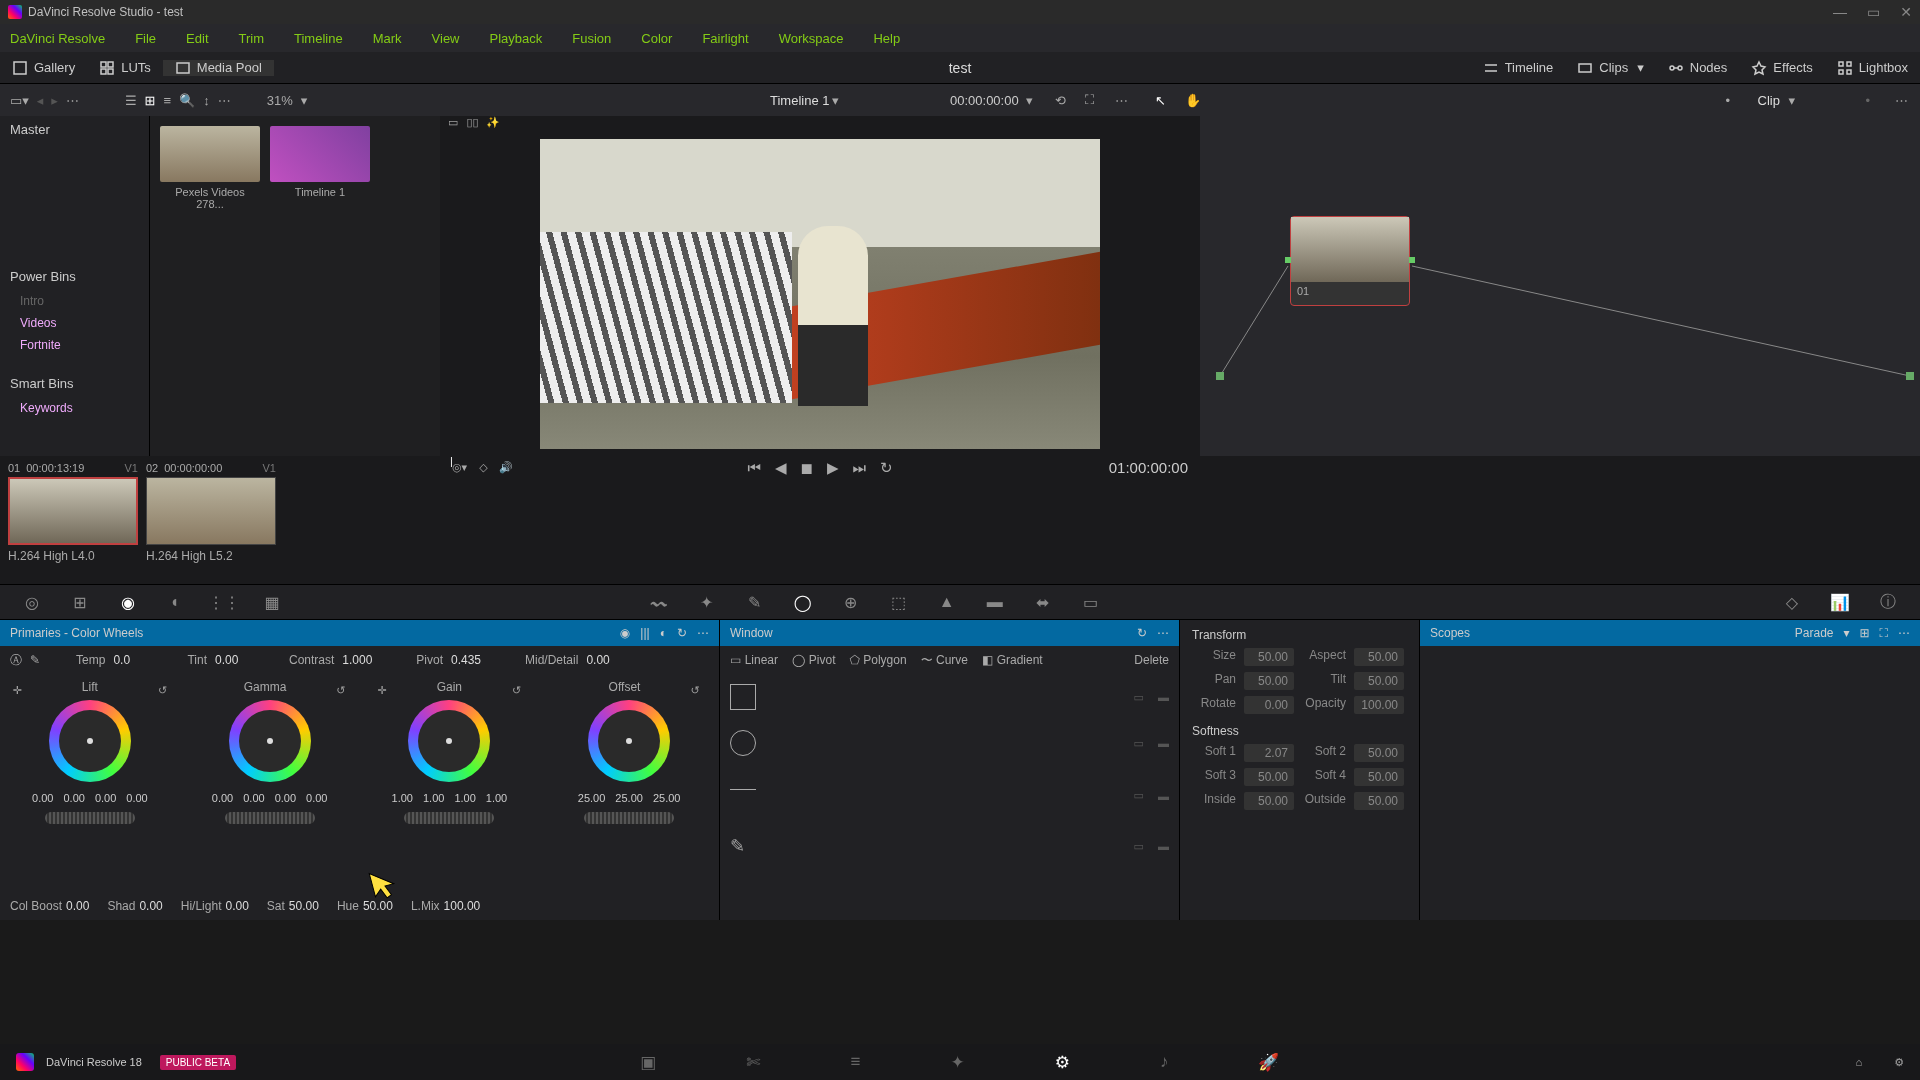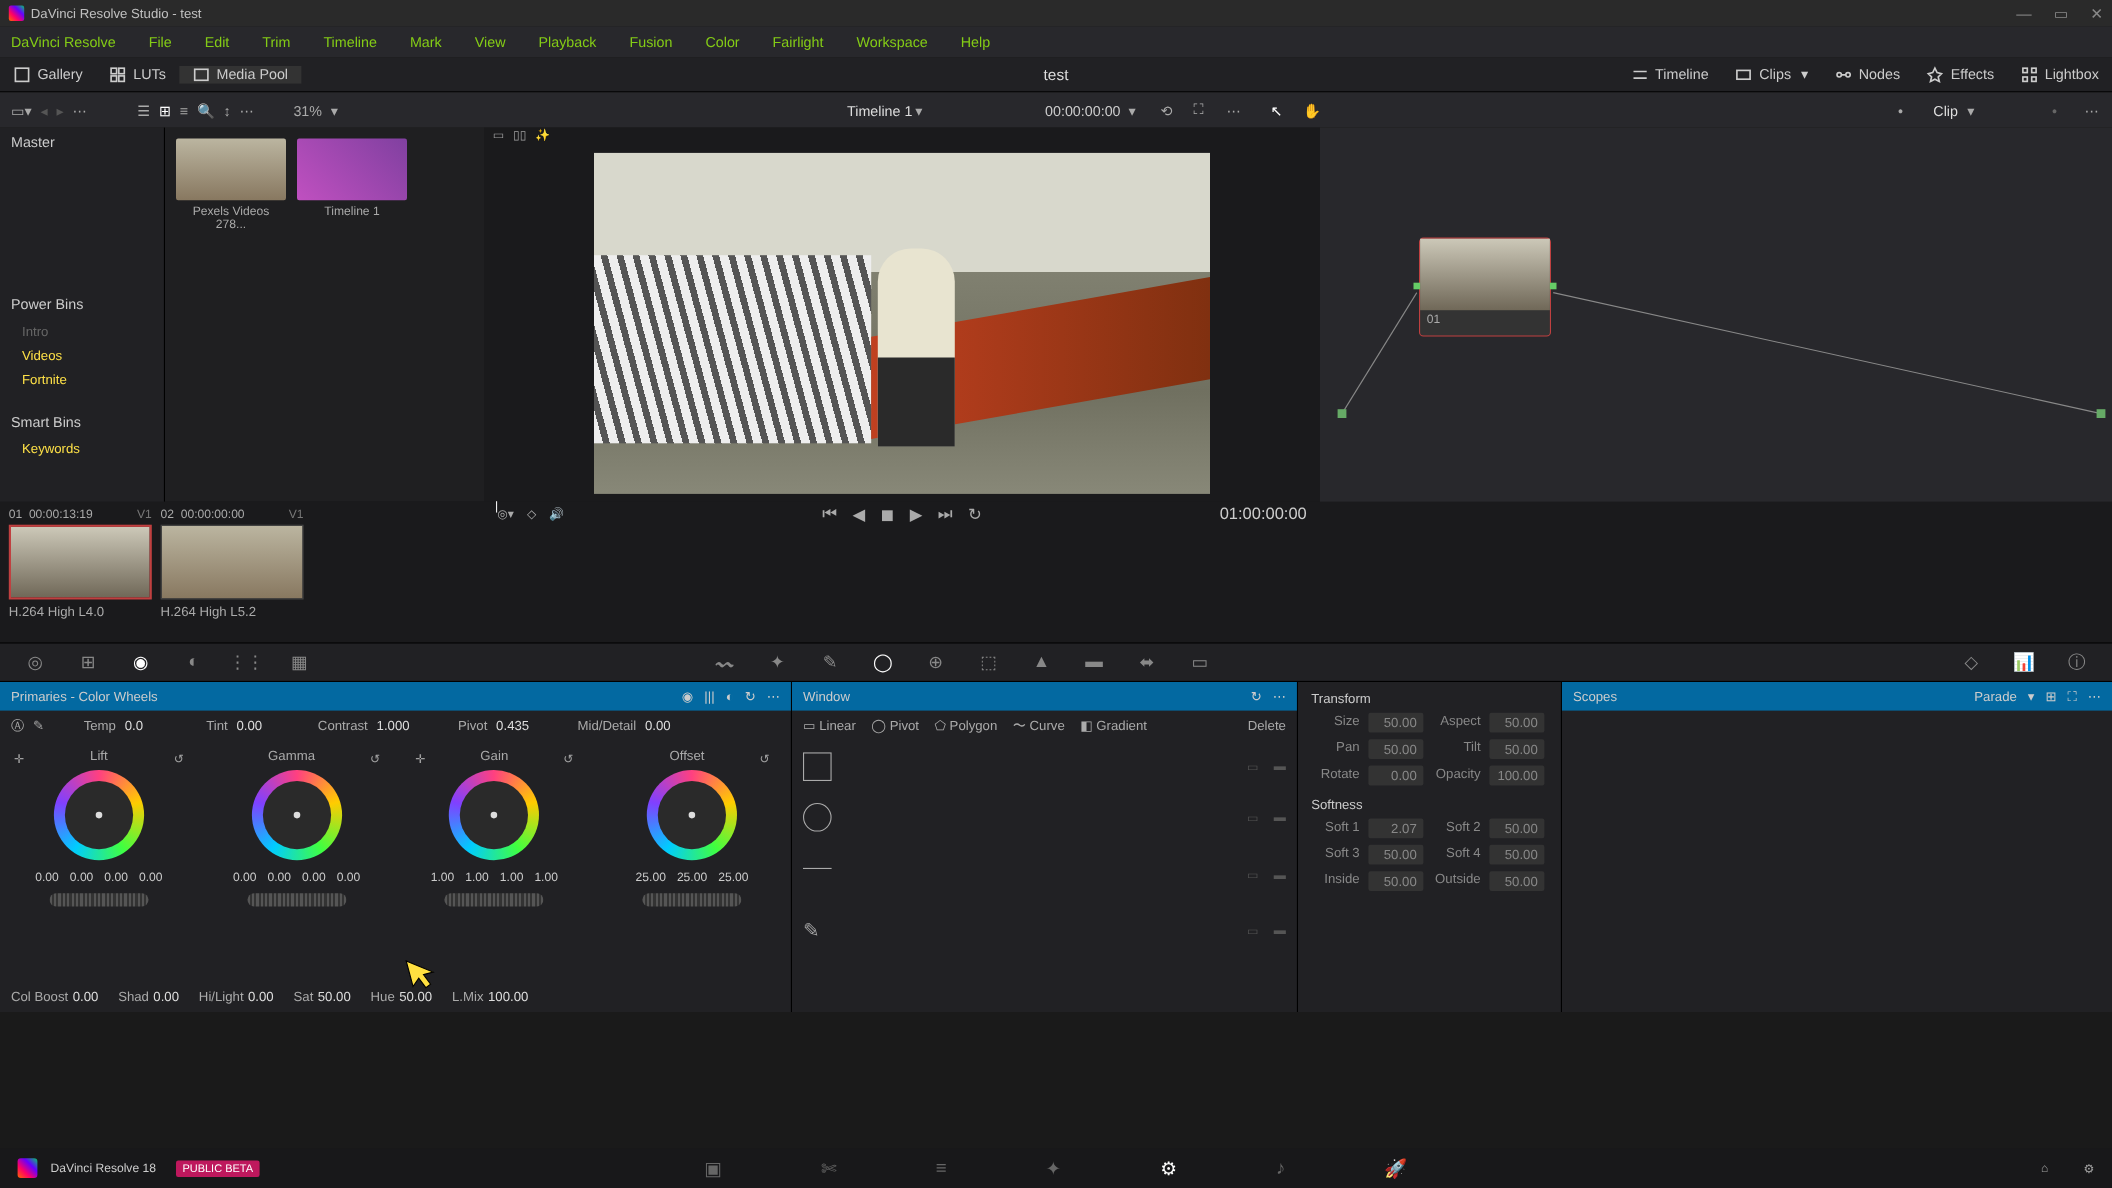--- a/index.html
+++ b/index.html
@@ -9,21 +9,21 @@
 .titlebar .winbtns { margin-left:auto; display:flex; gap:20px; font-size:14px; color:#888; }
 .menubar { height:28px; background:#28282c; display:flex; align-items:center; padding:0 10px; gap:30px; color:#84cc16; font-size:13px; }
 .menubar span { cursor:pointer; }
 .toolbar { height:32px; background:#212124; display:flex; align-items:center; border-bottom:1px solid #000; }
 .toolbar .tb-item { display:flex; align-items:center; gap:6px; padding:0 12px; color:#ccc; font-size:13px; }
 .toolbar .center-title { position:absolute; left:50%; transform:translateX(-50%); color:#ddd; font-size:14px; }
 .sub-toolbar { height:32px; background:#28282c; display:flex; align-items:center; padding:0 10px; gap:8px; font-size:13px; color:#aaa; }
 .main-row { display:flex; height:340px; background:#1f1f21; }
 .left-panel { width:150px; background:#212124; border-right:1px solid #000; }
 .left-panel .hdr { padding:6px 10px; color:#ccc; font-size:13px; }
-.left-panel .item { padding:4px 20px; color:#fde047; font-size:12px; }
+.left-panel .item { padding:4px 20px; color:#f0abfc; font-size:12px; }
 .thumb-area { width:290px; padding:10px; display:flex; flex-wrap:wrap; gap:10px; align-content:flex-start; }
 .thumb { width:100px; text-align:center; }
 .thumb .img { width:100px; height:56px; background:#555; border-radius:2px; margin-bottom:4px; }
 .thumb .lbl { font-size:11px; color:#aaa; }
 .viewer { flex:1; background:#1a1a1c; position:relative; display:flex; flex-direction:column; }
 .viewer-top { height:24px; display:flex; align-items:center; gap:8px; padding:0 8px; }
 .viewer-img { flex:1; display:flex; align-items:center; justify-content:center; padding:10px 40px; }
 .viewer-img .pic { width:560px; height:310px; background:linear-gradient(to bottom,#d8d8cc 0%,#d8d8cc 35%,#808070 35%,#707060 70%,#888878 100%); position:relative; overflow:hidden; }
 .person { position:absolute; left:46%; top:28%; width:70px; height:180px; background:#e8e4d0; border-radius:30px 30px 0 0; }
 .person:after { content:""; position:absolute; top:55%; left:0; right:0; bottom:0; background:#2a2a2a; }

